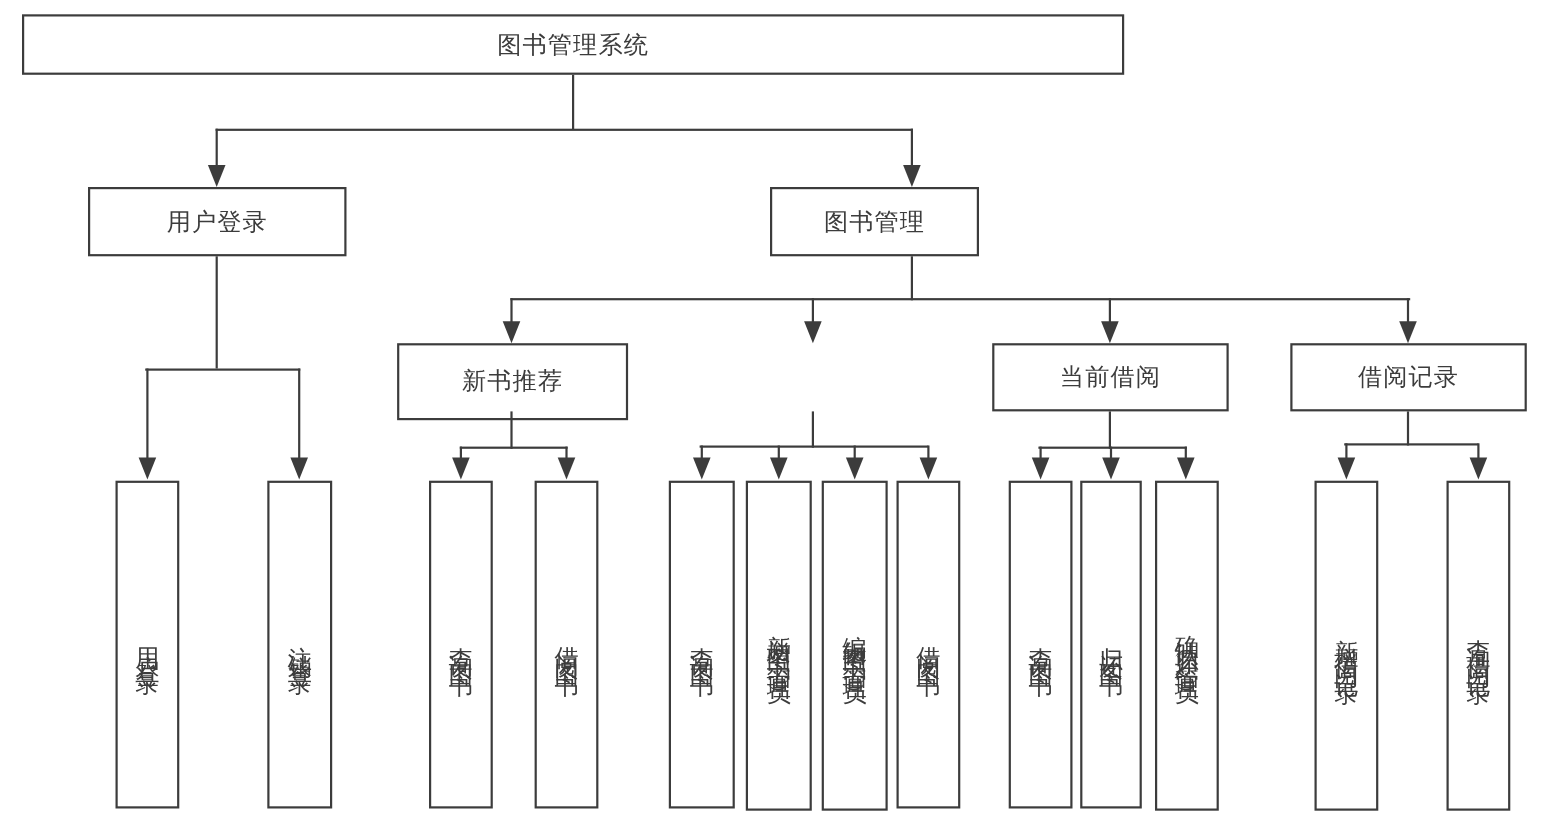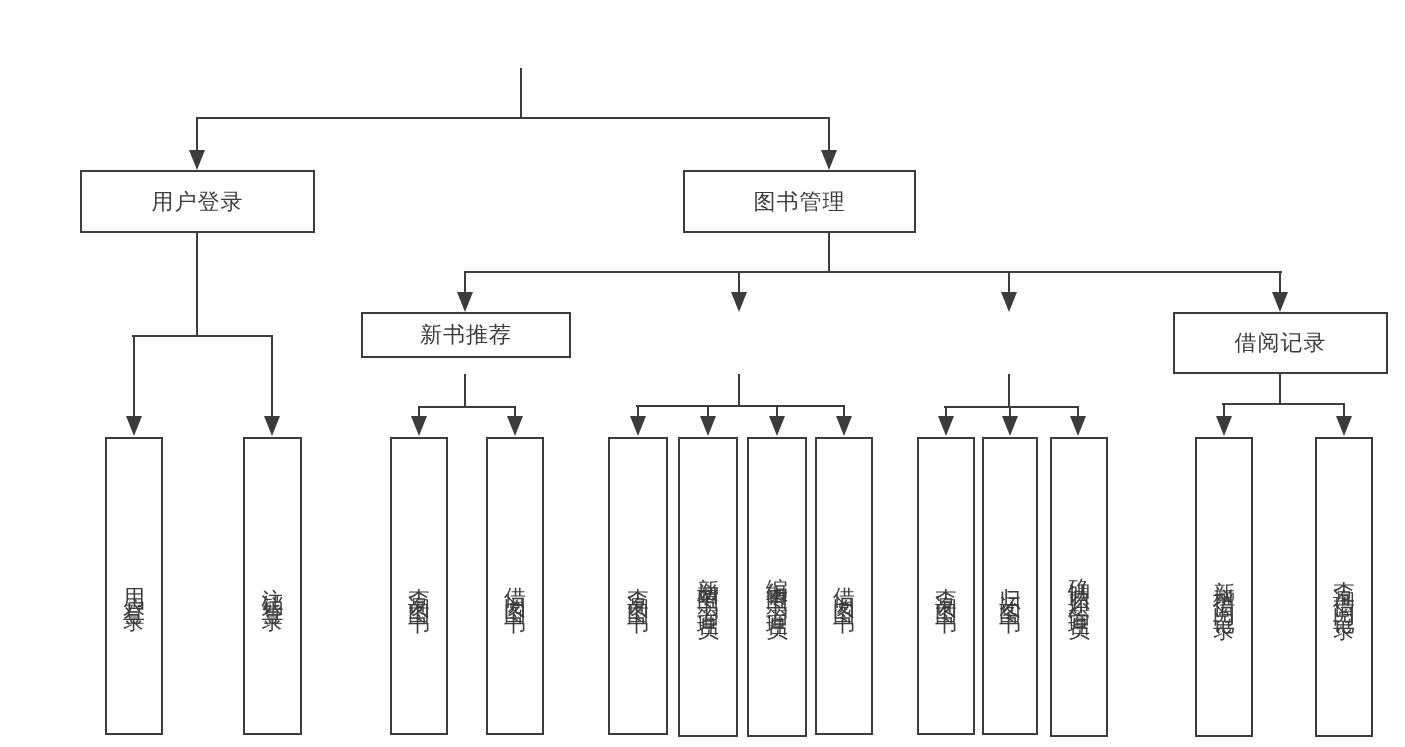--- a/index.html
+++ b/index.html
@@ -48,32 +48,35 @@
     color:var(--wm);
     letter-spacing:1px;
     white-space:nowrap;
   }
 </style>
 </head>
 <body>
 
 <div id="canvas">
 
+  <div class="box" style="left:20px;top:13px;width:1002px;height:55px;">
+    <span>图书管理系统</span>
+  </div>
 
   <div class="v" style="left:520px;top:68px;height:50px;"></div>
   <div class="h" style="left:196px;top:117px;width:634px;"></div>
   <div class="v" style="left:196px;top:117px;height:35px;"></div>
   <div class="arrow" style="left:189px;top:150px;"></div>
   <div class="v" style="left:828px;top:117px;height:35px;"></div>
   <div class="arrow" style="left:821px;top:150px;"></div>
 
   <div class="box" style="left:80px;top:170px;width:235px;height:63px;">
     <span>用户登录</span>
   </div>
-  <div class="box" style="left:683px;top:170px;width:233px;height:63px;">
+  <div class="box" style="left:700px;top:170px;width:190px;height:63px;">
     <span>图书管理</span>
   </div>
 
   <div class="v" style="left:196px;top:233px;height:102px;"></div>
   <div class="h" style="left:132px;top:335px;width:141px;"></div>
   <div class="v" style="left:133px;top:335px;height:82px;"></div>
   <div class="arrow" style="left:126px;top:416px;"></div>
   <div class="v" style="left:271px;top:335px;height:82px;"></div>
   <div class="arrow" style="left:264px;top:416px;"></div>
 
@@ -81,22 +84,25 @@
   <div class="h" style="left:464px;top:271px;width:818px;"></div>
   <div class="v" style="left:464px;top:271px;height:23px;"></div>
   <div class="arrow" style="left:457px;top:292px;"></div>
   <div class="v" style="left:738px;top:271px;height:23px;"></div>
   <div class="arrow" style="left:731px;top:292px;"></div>
   <div class="v" style="left:1008px;top:271px;height:23px;"></div>
   <div class="arrow" style="left:1001px;top:292px;"></div>
   <div class="v" style="left:1279px;top:271px;height:23px;"></div>
   <div class="arrow" style="left:1272px;top:292px;"></div>
 
-  <div class="box" style="left:361px;top:312px;width:210px;height:46px;">
+  <div class="box" style="left:361px;top:312px;width:210px;height:70px;">
     <span>新书推荐</span>
+  </div>
+  <div class="box" style="left:902px;top:312px;width:215px;height:62px;">
+    <span>当前借阅</span>
   </div>
   <div class="box" style="left:1173px;top:312px;width:215px;height:62px;">
     <span>借阅记录</span>
   </div>
 
   <div class="v" style="left:464px;top:374px;height:34px;"></div>
   <div class="h" style="left:418px;top:406px;width:98px;"></div>
   <div class="v" style="left:418px;top:406px;height:12px;"></div>
   <div class="arrow" style="left:411px;top:416px;"></div>
   <div class="v" style="left:514px;top:406px;height:12px;"></div>

